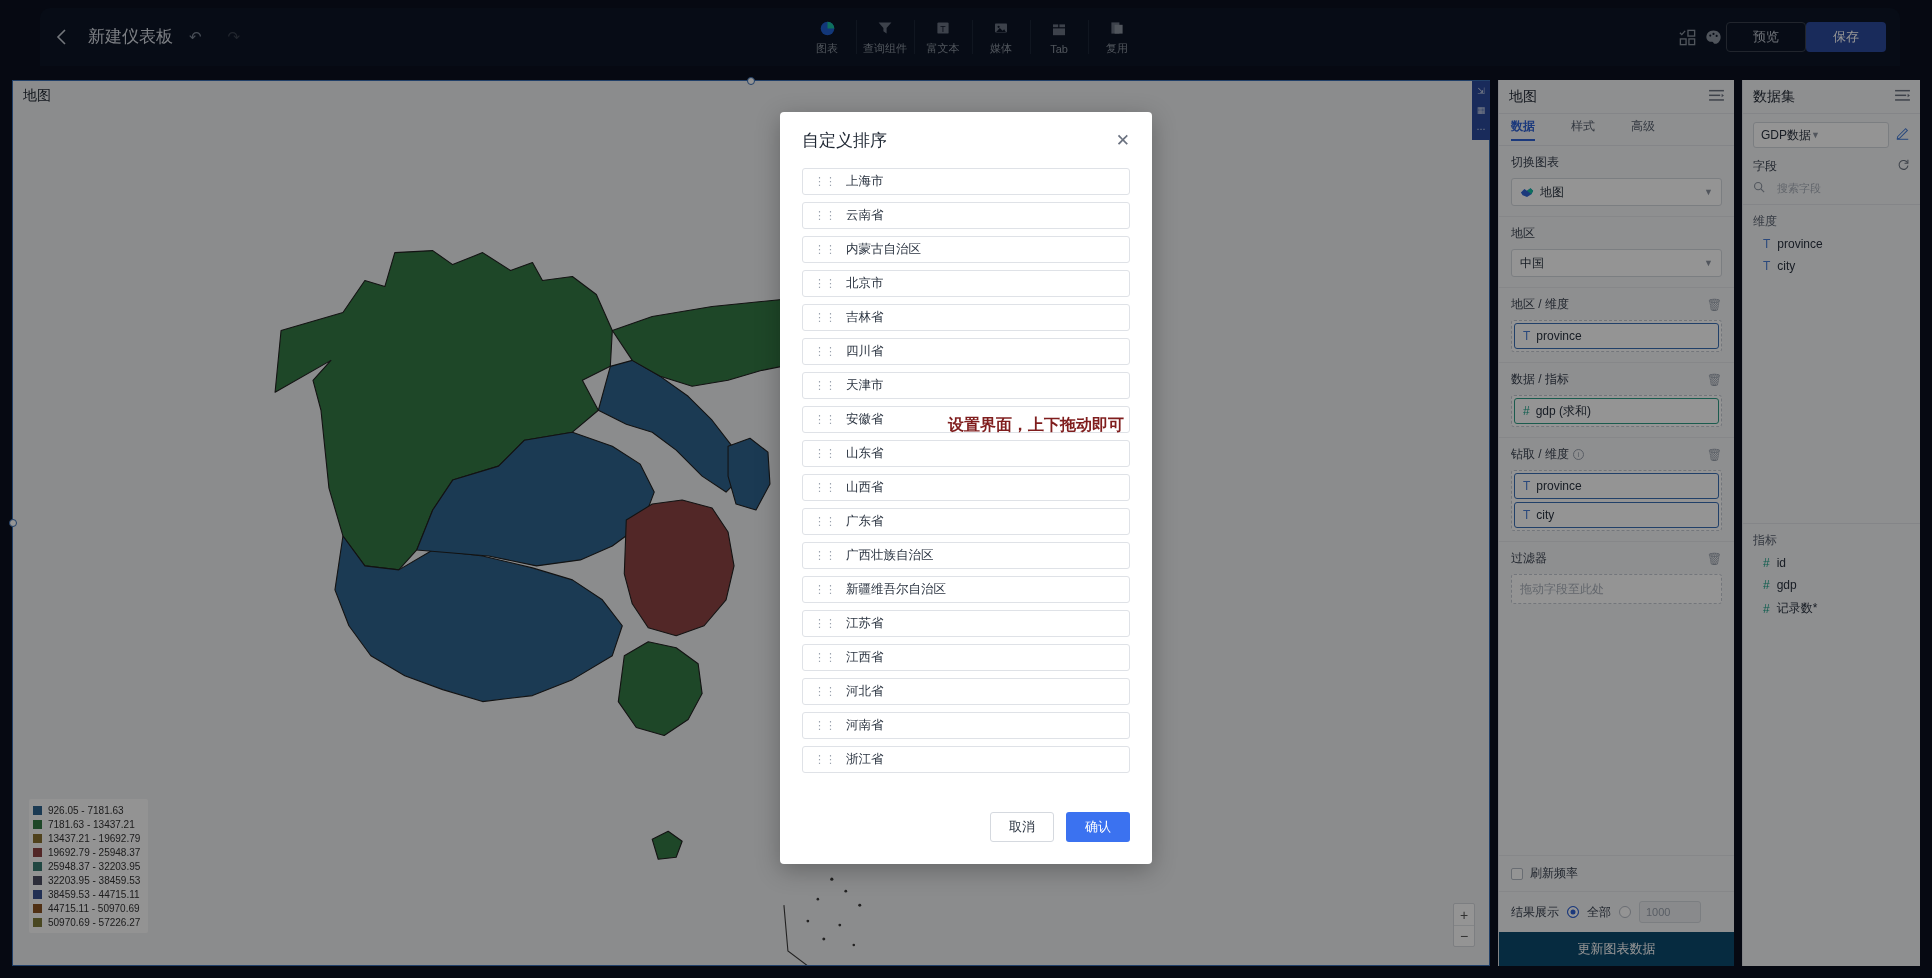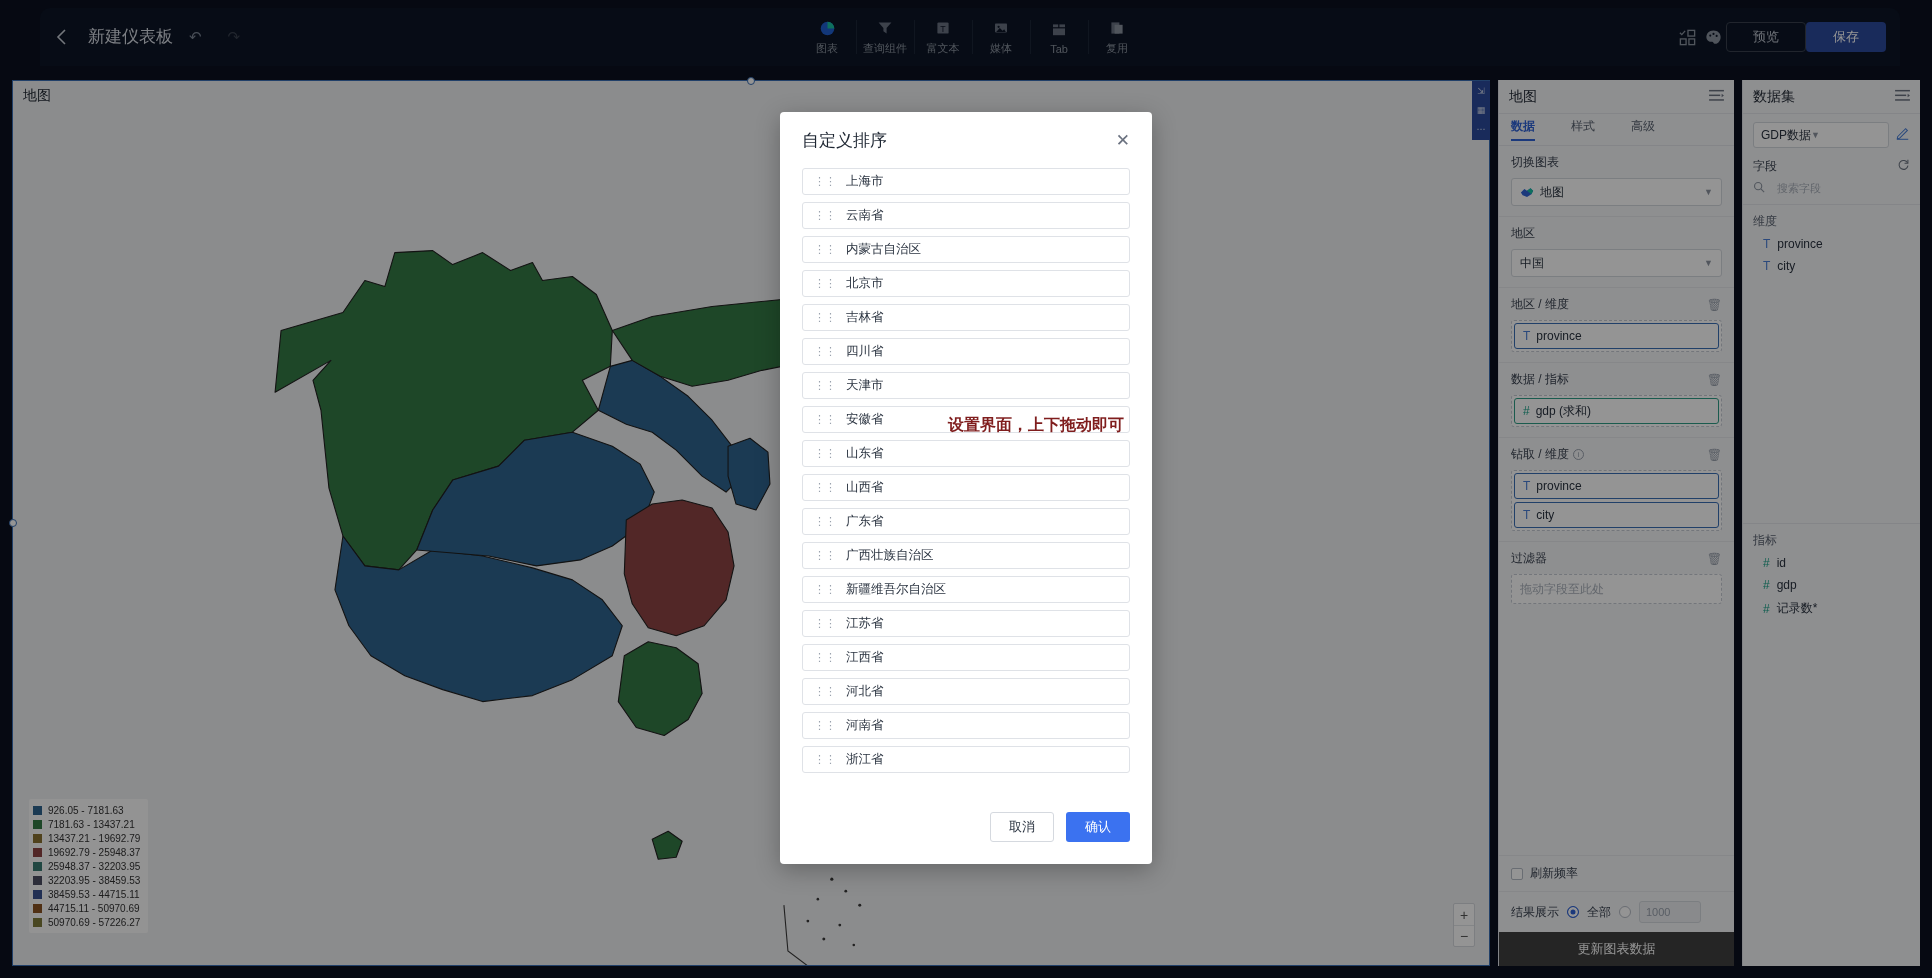--- a/index.html
+++ b/index.html
@@ -160,21 +160,21 @@
     border: 1px solid #9aa2ae; color: #9aa2ae; font-size: 8px;
     align-items: center; justify-content: center;
   }
   .spacer { flex: 1; }
   .cb-row { padding: 9px 12px; border-top: 1px solid #e7e9ed; display: flex; align-items: center; gap: 7px; font-size: 12px; color: #394250; }
   .cbox { width: 12px; height: 12px; border: 1px solid #b6bcc6; background: #fff; border-radius: 2px; }
   .res-row { padding: 9px 12px; border-top: 1px solid #e7e9ed; display: flex; align-items: center; gap: 8px; font-size: 12px; color: #394250; }
   .radio { width: 12px; height: 12px; border-radius: 50%; border: 1px solid #b6bcc6; background: #fff; flex: 0 0 12px; }
   .radio.on { border-color: #2f63d6; background: #2f63d6; box-shadow: inset 0 0 0 2.5px #fff; }
   .num-in { width: 62px; height: 22px; border: 1px solid #d5d9df; background: #eceef1; border-radius: 3px; font-size: 11px; color: #9aa2ae; display: flex; align-items: center; padding: 0 6px; }
-  .update-btn { height: 34px; background: #404040; color: #fff; font-size: 13px; display: flex; align-items: center; justify-content: center; cursor: pointer; }
+  .update-btn { height: 34px; background: #0c4a6e; color: #fff; font-size: 13px; display: flex; align-items: center; justify-content: center; cursor: pointer; }
 
   
   .panel-data {
     position: absolute; left: 1742px; top: 80px;
     width: 178px; height: 886px;
     background: #f5f6f8; border-left: 1px solid #e2e4e8;
   }
   .ds-sel-row { display: flex; align-items: center; gap: 7px; padding: 8px 10px 0; }
   .ds-sel {
     flex: 1; height: 26px; border: 1px solid #d5d9df; border-radius: 3px; background: #fff;

